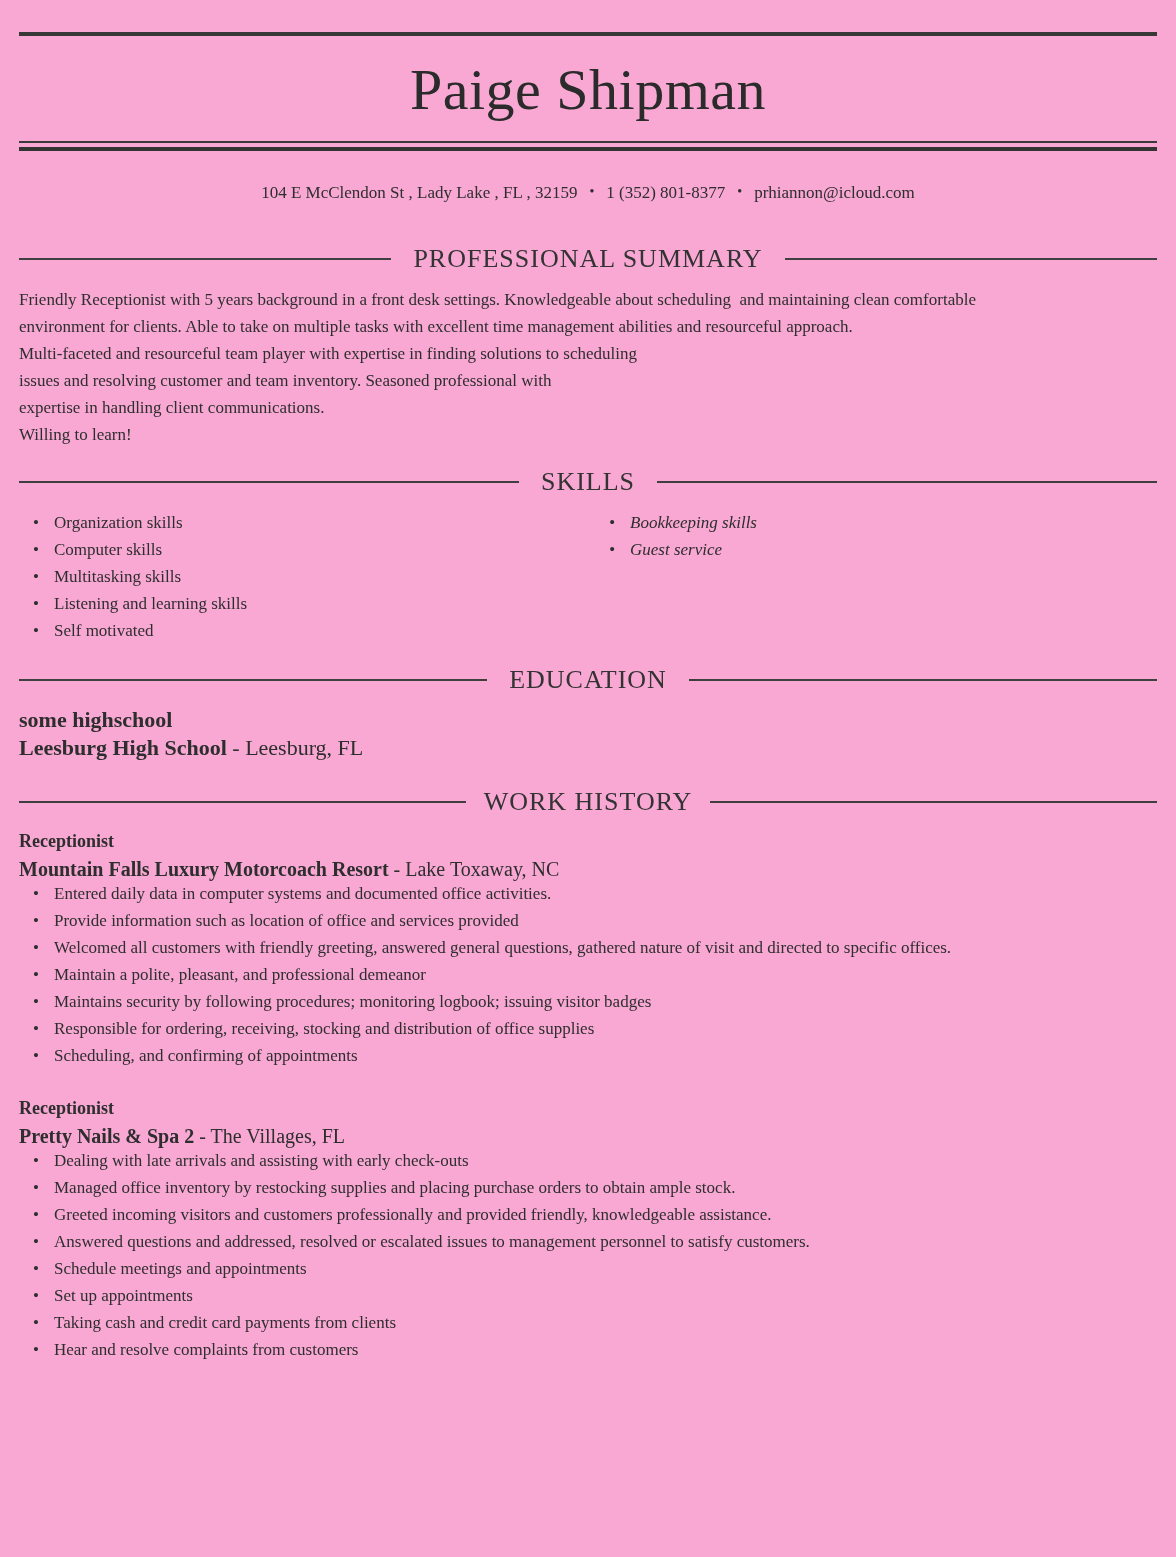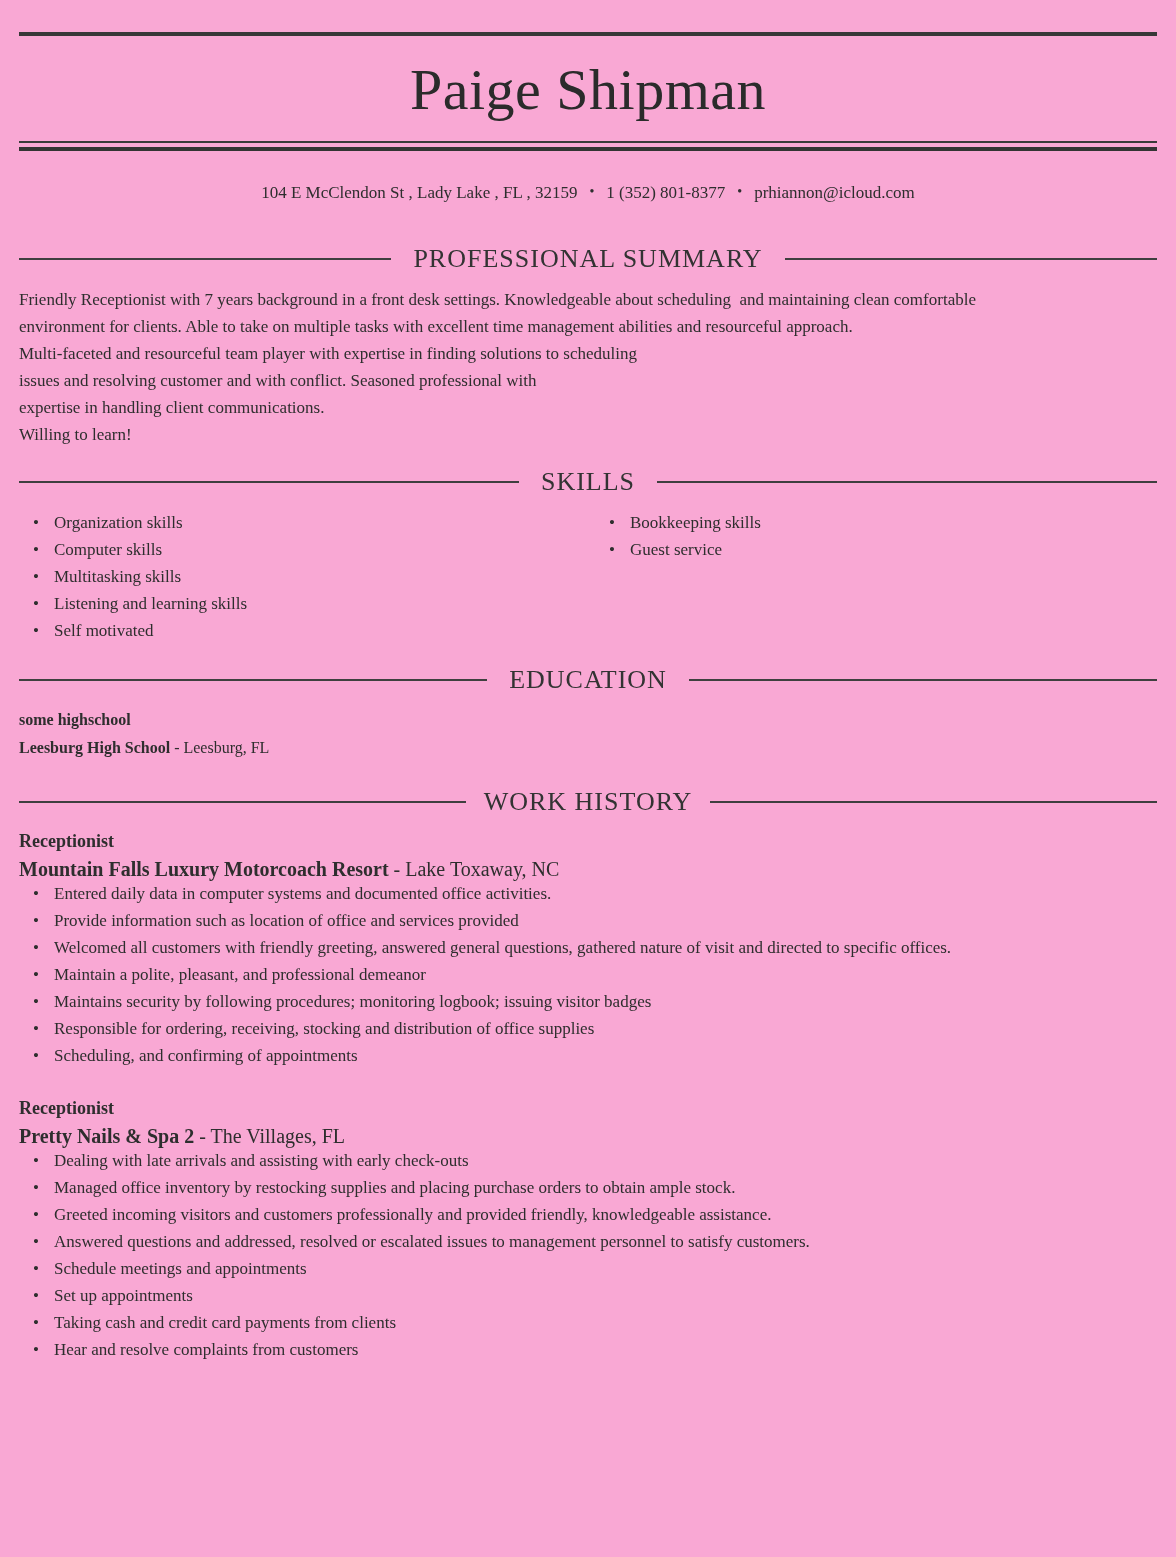--- a/index.html
+++ b/index.html
@@ -110,25 +110,25 @@
     top: 0;
     font-size: 17px;
     color: #2e2e2e;
   }
   
   .skills-columns {
     margin-top: 13px;
     display: flex;
   }
   .skills-col-left  { flex: 0 0 576px; }
-  .skills-col-right { flex: 1 1 auto; }
+  .skills-col-right { flex: 1 1 auto; font-style: italic; }
   
   .education-block { margin-top: 12px; }
   .edu-line {
-    font-size: 16px;
+    font-size: 22px;
     line-height: 28px;
     white-space: pre;
   }
   .edu-line .b { font-weight: 700; }
   
   .job-title {
     margin-top: 14px;
     font-size: 18px;
     line-height: 22px;
     font-weight: 700;
@@ -157,24 +157,24 @@
 
   <div class="contact"><span>104 E McClendon St , Lady Lake , FL , 32159</span><span class="sep">•</span><span>1 (352) 801-8377</span><span class="sep">•</span><span>prhiannon@icloud.com</span></div>
 
   <div class="section-header sh-summary">
     <div class="rule"></div>
     <div class="title">PROFESSIONAL SUMMARY</div>
     <div class="rule"></div>
   </div>
   <div class="summary-text">
 
-  <div class="sum-line">Friendly Receptionist with 7 years background in a front desk settings. Knowledgeable about scheduling  and maintaining clean comfortable</div>
+  <div class="sum-line">Friendly Receptionist with 5 years background in a front desk settings. Knowledgeable about scheduling  and maintaining clean comfortable</div>
       <div class="sum-line">environment for clients. Able to take on multiple tasks with excellent time management abilities and resourceful approach.</div>
       <div class="sum-line">Multi-faceted and resourceful team player with expertise in finding solutions to scheduling</div>
-      <div class="sum-line">issues and resolving customer and with conflict. Seasoned professional with</div>
+      <div class="sum-line">issues and resolving customer and team inventory. Seasoned professional with</div>
       <div class="sum-line">expertise in handling client communications.</div>
       <div class="sum-line">Willing to learn!</div>
     </div>
 
   <div class="section-header sh-skills">
     <div class="rule"></div>
     <div class="title">SKILLS</div>
     <div class="rule"></div>
   </div>
   <div class="skills-columns">

